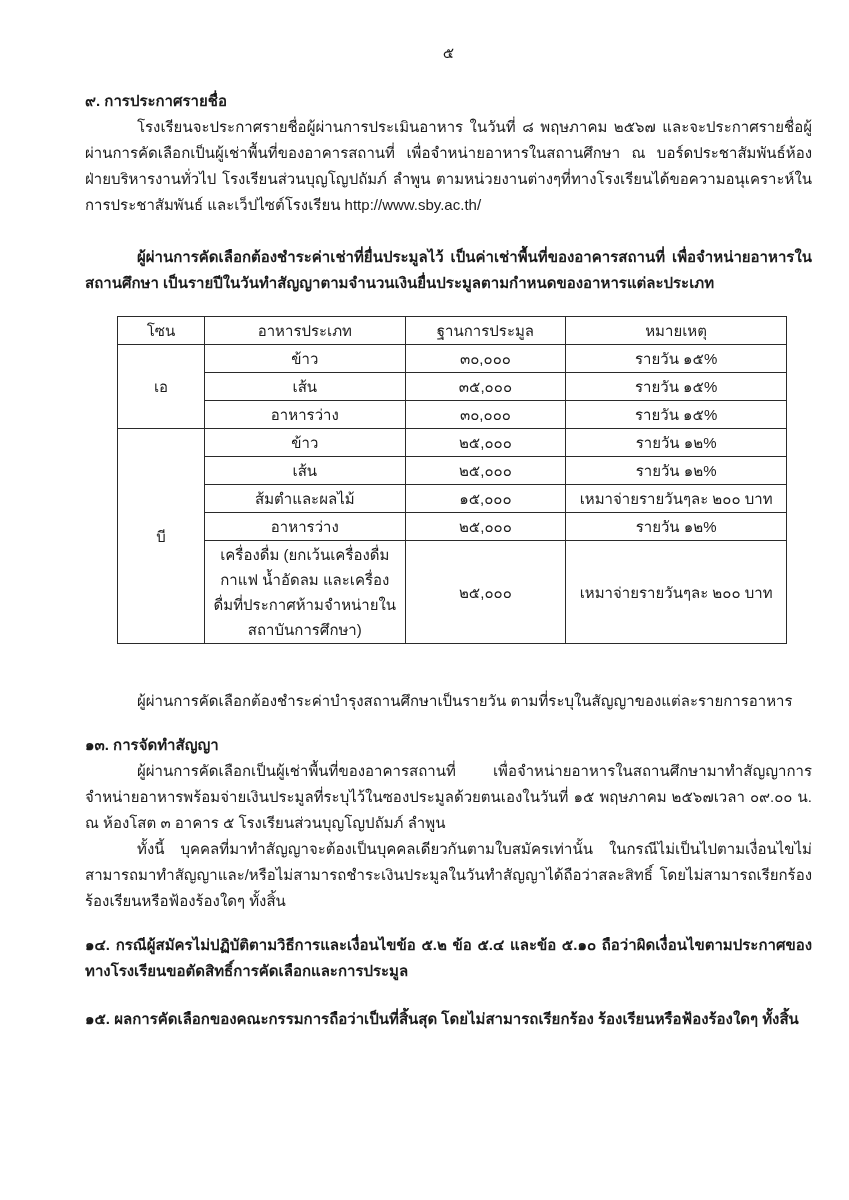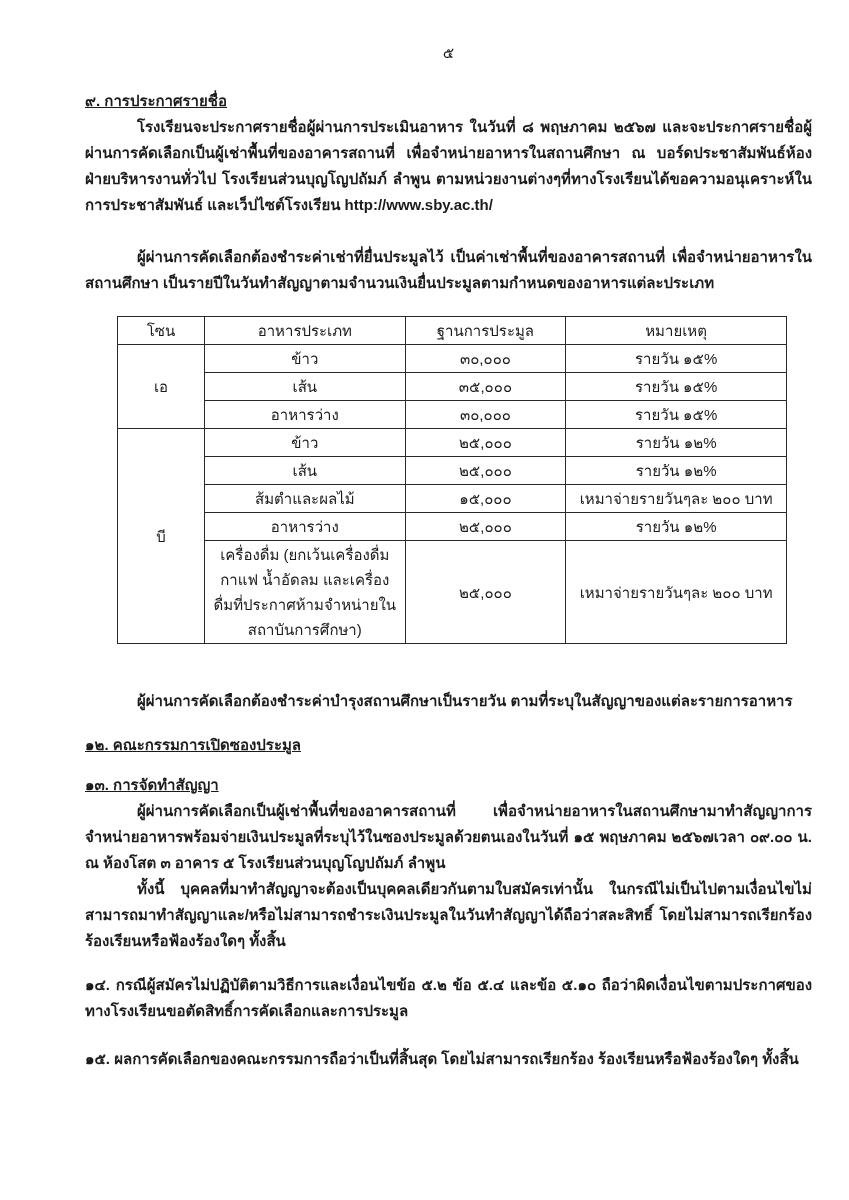--- a/index.html
+++ b/index.html
@@ -17,25 +17,24 @@
     overflow: hidden;
   }
   .content {
     padding: 40px 37px 0 85px;
   }
   .page-number {
     text-align: center;
     margin-bottom: 16px;
   }
   .section { margin-top: 22px; }
-  .section-heading { font-weight: bold; text-decoration: underline; }
+  .section-heading { font-weight: bold; }
   .para {
     text-indent: 52px;
     text-align: justify;
-    font-weight: bold;
   }
   .para.no-indent { text-indent: 0; }
   .bold { font-weight: bold; }
   table.fee-table {
     border-collapse: collapse;
     width: 670px;
     margin: 20px 0 8px 32px;
     table-layout: fixed;
   }
   table.fee-table th, table.fee-table td {
@@ -133,21 +132,20 @@
       </tbody>
     </table>
 
     <div class="spacer-lg"></div>
 
     <div class="section">
       <p class="para">ผู้ผ่านการคัดเลือกต้องชำระค่าบำรุงสถานศึกษาเป็นรายวัน ตามที่ระบุในสัญญาของแต่ละรายการอาหาร</p>
     </div>
 
     <div class="section" style="margin-top:18px;">
-      <div class="section-heading">๑๒. คณะกรรมการเปิดซองประมูล</div>
     </div>
 
     <div class="section" style="margin-top:14px;">
       <div class="section-heading">๑๓. การจัดทำสัญญา</div>
       <p class="para">ผู้ผ่านการคัดเลือกเป็นผู้เช่าพื้นที่ของอาคารสถานที่ เพื่อจำหน่ายอาหารในสถานศึกษามาทำสัญญาการจำหน่ายอาหารพร้อมจ่ายเงินประมูลที่ระบุไว้ในซองประมูลด้วยตนเองในวันที่ ๑๕ พฤษภาคม ๒๕๖๗เวลา ๐๙.๐๐ น. ณ ห้องโสต ๓ อาคาร ๕ โรงเรียนส่วนบุญโญปถัมภ์ ลำพูน</p>
       <p class="para">ทั้งนี้ บุคคลที่มาทำสัญญาจะต้องเป็นบุคคลเดียวกันตามใบสมัครเท่านั้น ในกรณีไม่เป็นไปตามเงื่อนไขไม่สามารถมาทำสัญญาและ/หรือไม่สามารถชำระเงินประมูลในวันทำสัญญาได้ถือว่าสละสิทธิ์ โดยไม่สามารถเรียกร้อง ร้องเรียนหรือฟ้องร้องใดๆ ทั้งสิ้น</p>
     </div>
 
     <div class="section" style="margin-top:18px;">
       <p class="para no-indent bold">๑๔. กรณีผู้สมัครไม่ปฏิบัติตามวิธีการและเงื่อนไขข้อ ๕.๒ ข้อ ๕.๔ และข้อ ๕.๑๐ ถือว่าผิดเงื่อนไขตามประกาศของทางโรงเรียนขอตัดสิทธิ์การคัดเลือกและการประมูล</p>

